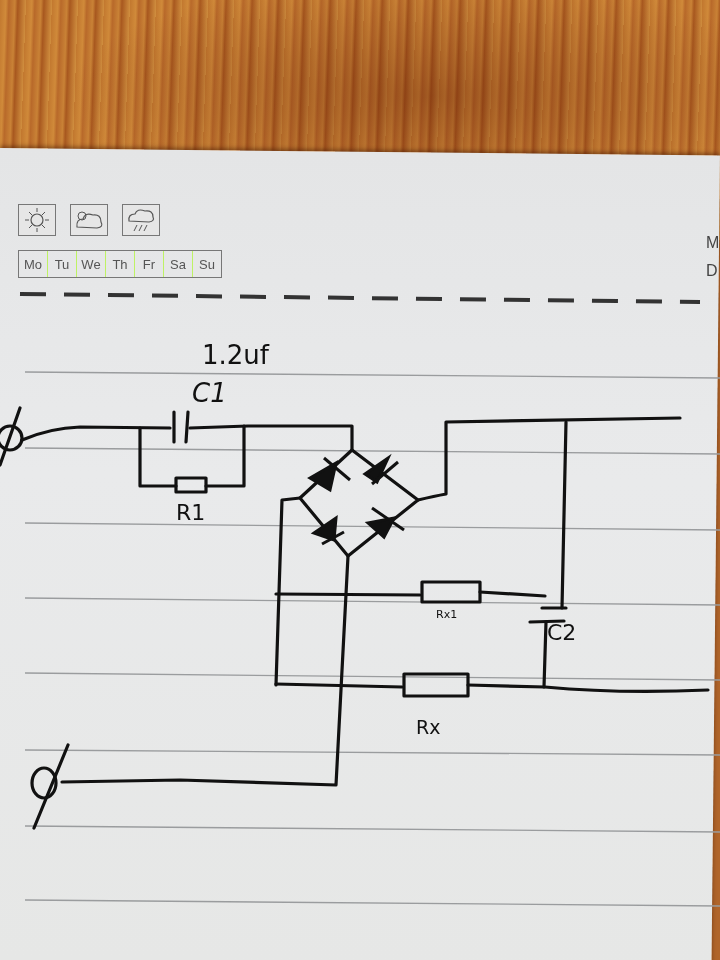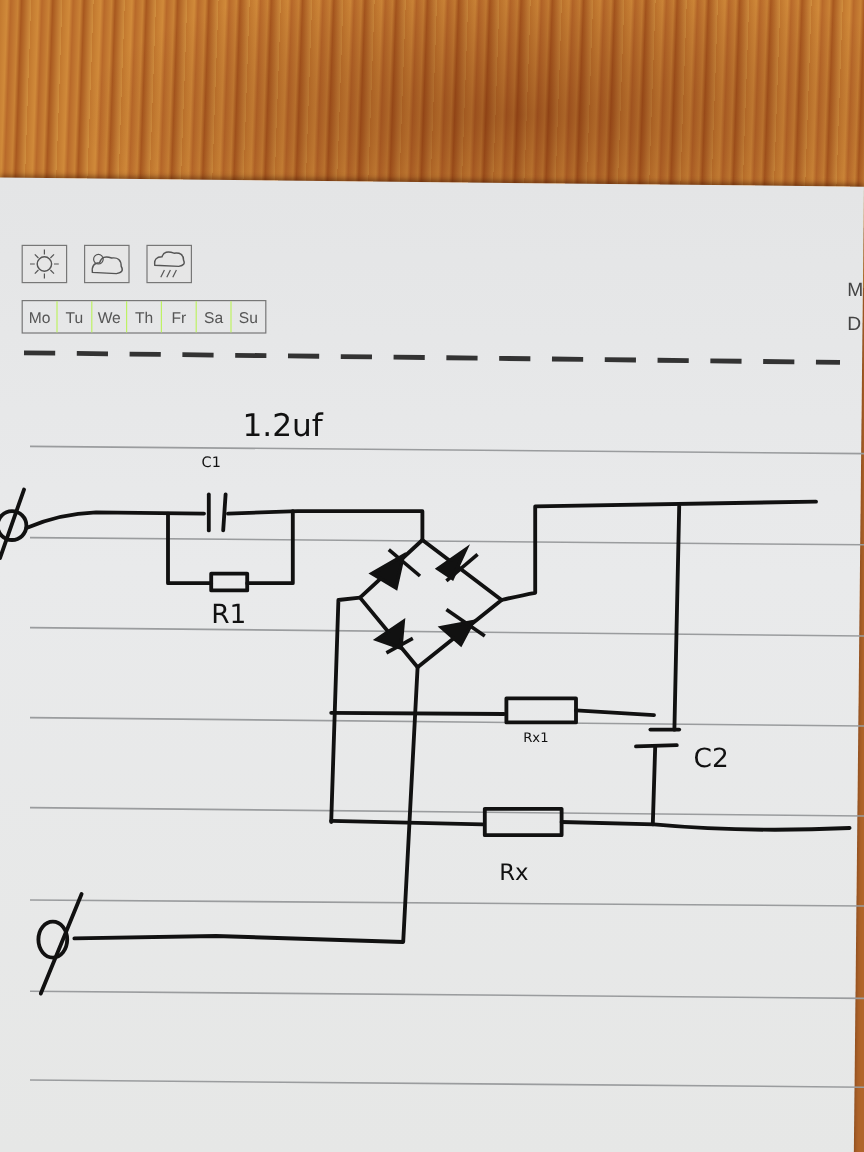--- a/index.html
+++ b/index.html
@@ -137,17 +137,17 @@
     <polygon points="365,474 388,458 377,482"></polygon>
       <line x1="372" y1="484" x2="398" y2="462"></line>
     <polygon points="314,533 336,518 334,540"></polygon>
       <line x1="322" y1="544" x2="344" y2="532"></line>
     <polygon points="368,523 394,518 384,537"></polygon>
       <line x1="372" y1="508" x2="404" y2="530"></line>
   </g>
 </svg>
 
 <div class="hw" style="left:168px; top:340px; font-size:26px;margin-left:34px;">1.2uf</div>
-<div class="hw" style="left:168px; top:378px; font-size:12px;">C1</div>
+<div class="hw" style="left:192px; top:378px; font-size:26px;font-style:italic;">C1</div>
 <div class="hw" style="left:176px; top:500px; font-size:22px;">R1</div>
 <div class="hw" style="left:436px; top:608px; font-size:11px;">Rx1</div>
-<div class="hw" style="left:578px; top:620px; font-size:22px;">C2</div>
+<div class="hw" style="left:547px; top:620px; font-size:22px;">C2</div>
 <div class="hw" style="left:416px; top:716px; font-size:19px;">Rx</div>
 
 </body></html>

